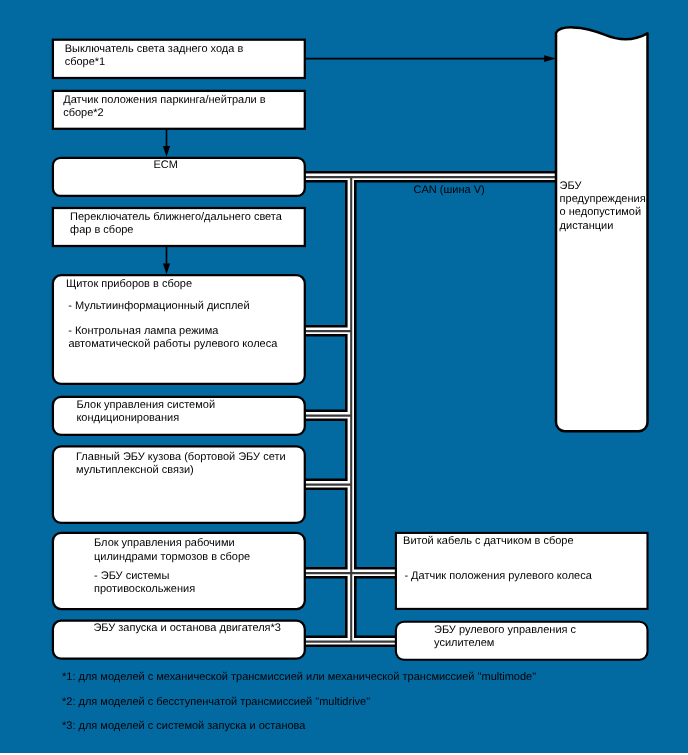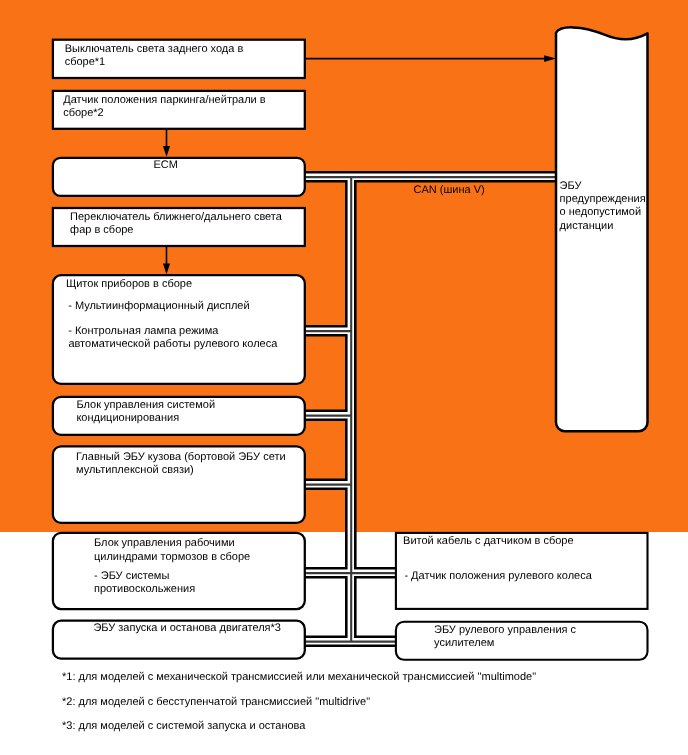--- a/index.html
+++ b/index.html
@@ -1,20 +1,20 @@
 <!DOCTYPE html>
 <html><head>
 <meta charset="utf-8">
 <title>CAN communication system</title>
 <style>
   html,body{margin:0;padding:0;background:#ffffff;}
   body{width:688px;height:755px;overflow:hidden;
        font-family:"Liberation Sans",sans-serif;
        -webkit-font-smoothing:antialiased;text-rendering:geometricPrecision;}
-  #root{position:relative;width:688px;height:532px;background:#f97316;}
+  #root{position:relative;width:688px;height:753px;background:#0369a1;}
   #sheet{will-change:transform;}
   #sheet{position:absolute;left:0;top:0;width:688px;height:755px;}
   .tx{font-family:"Liberation Sans",sans-serif;font-size:11px;fill:#000;-webkit-font-smoothing:antialiased;
       white-space:pre;dominant-baseline:alphabetic;}
 </style>
 </head>
 <body>
 
 <div id="root">
 <svg id="sheet" width="688" height="755" viewBox="0 0 688 755" xmlns="http://www.w3.org/2000/svg">

